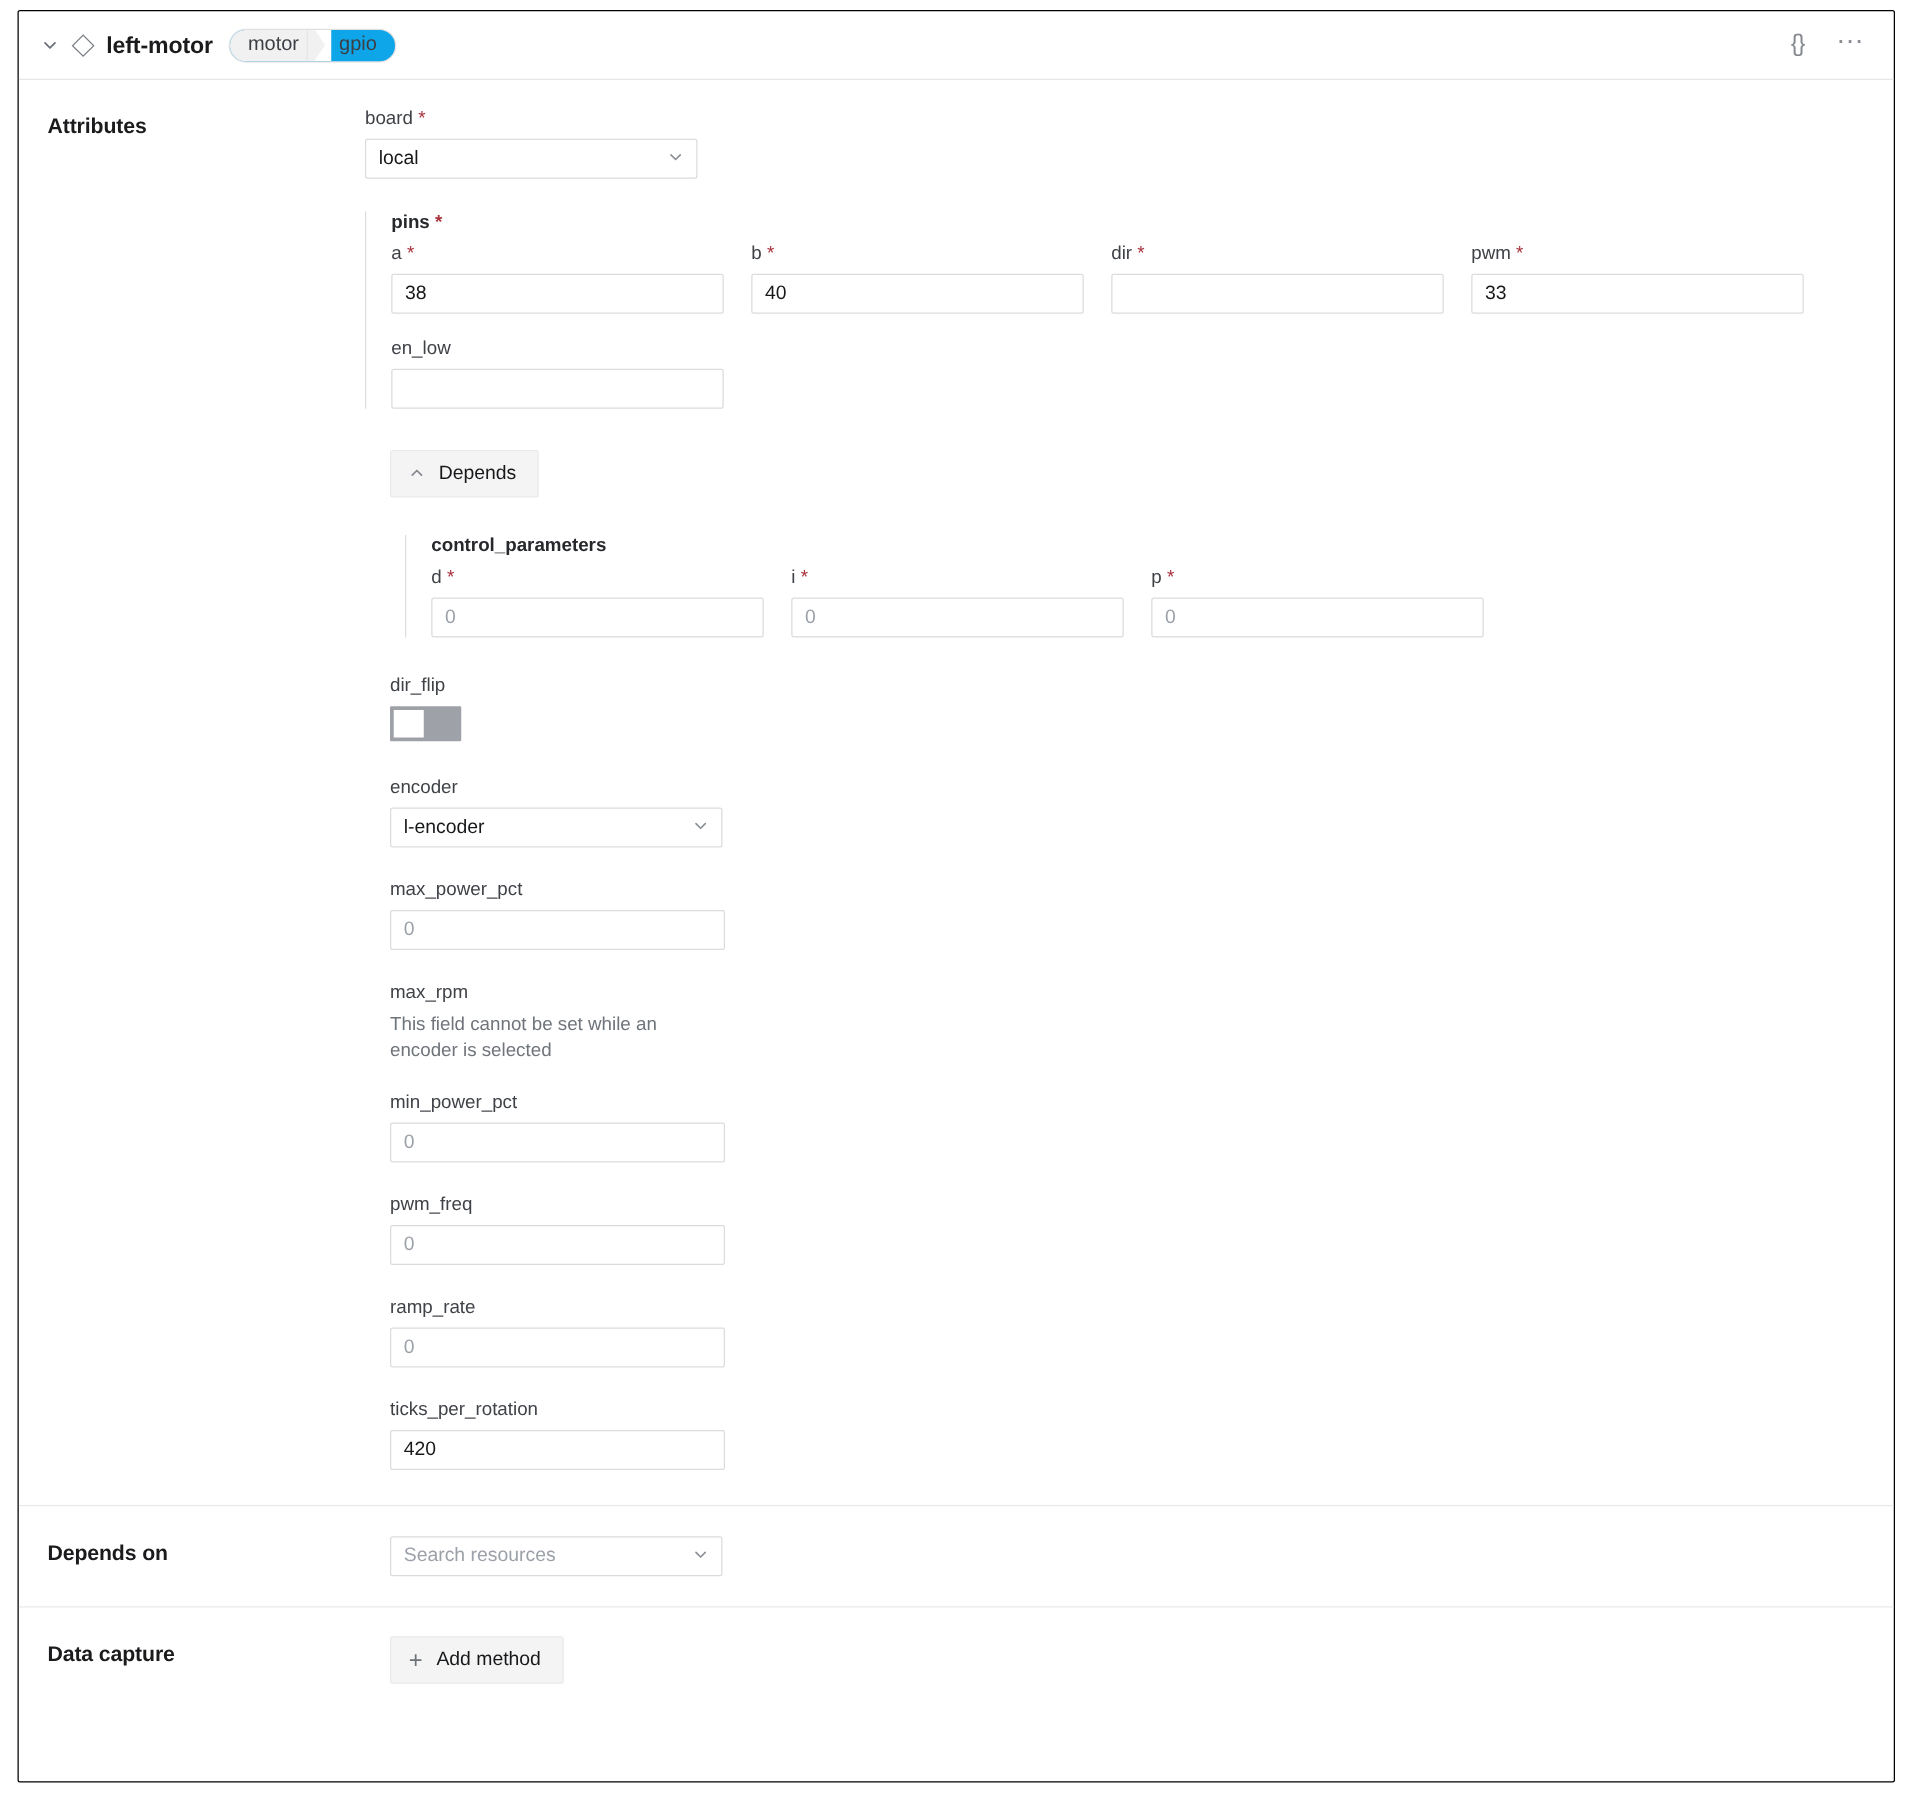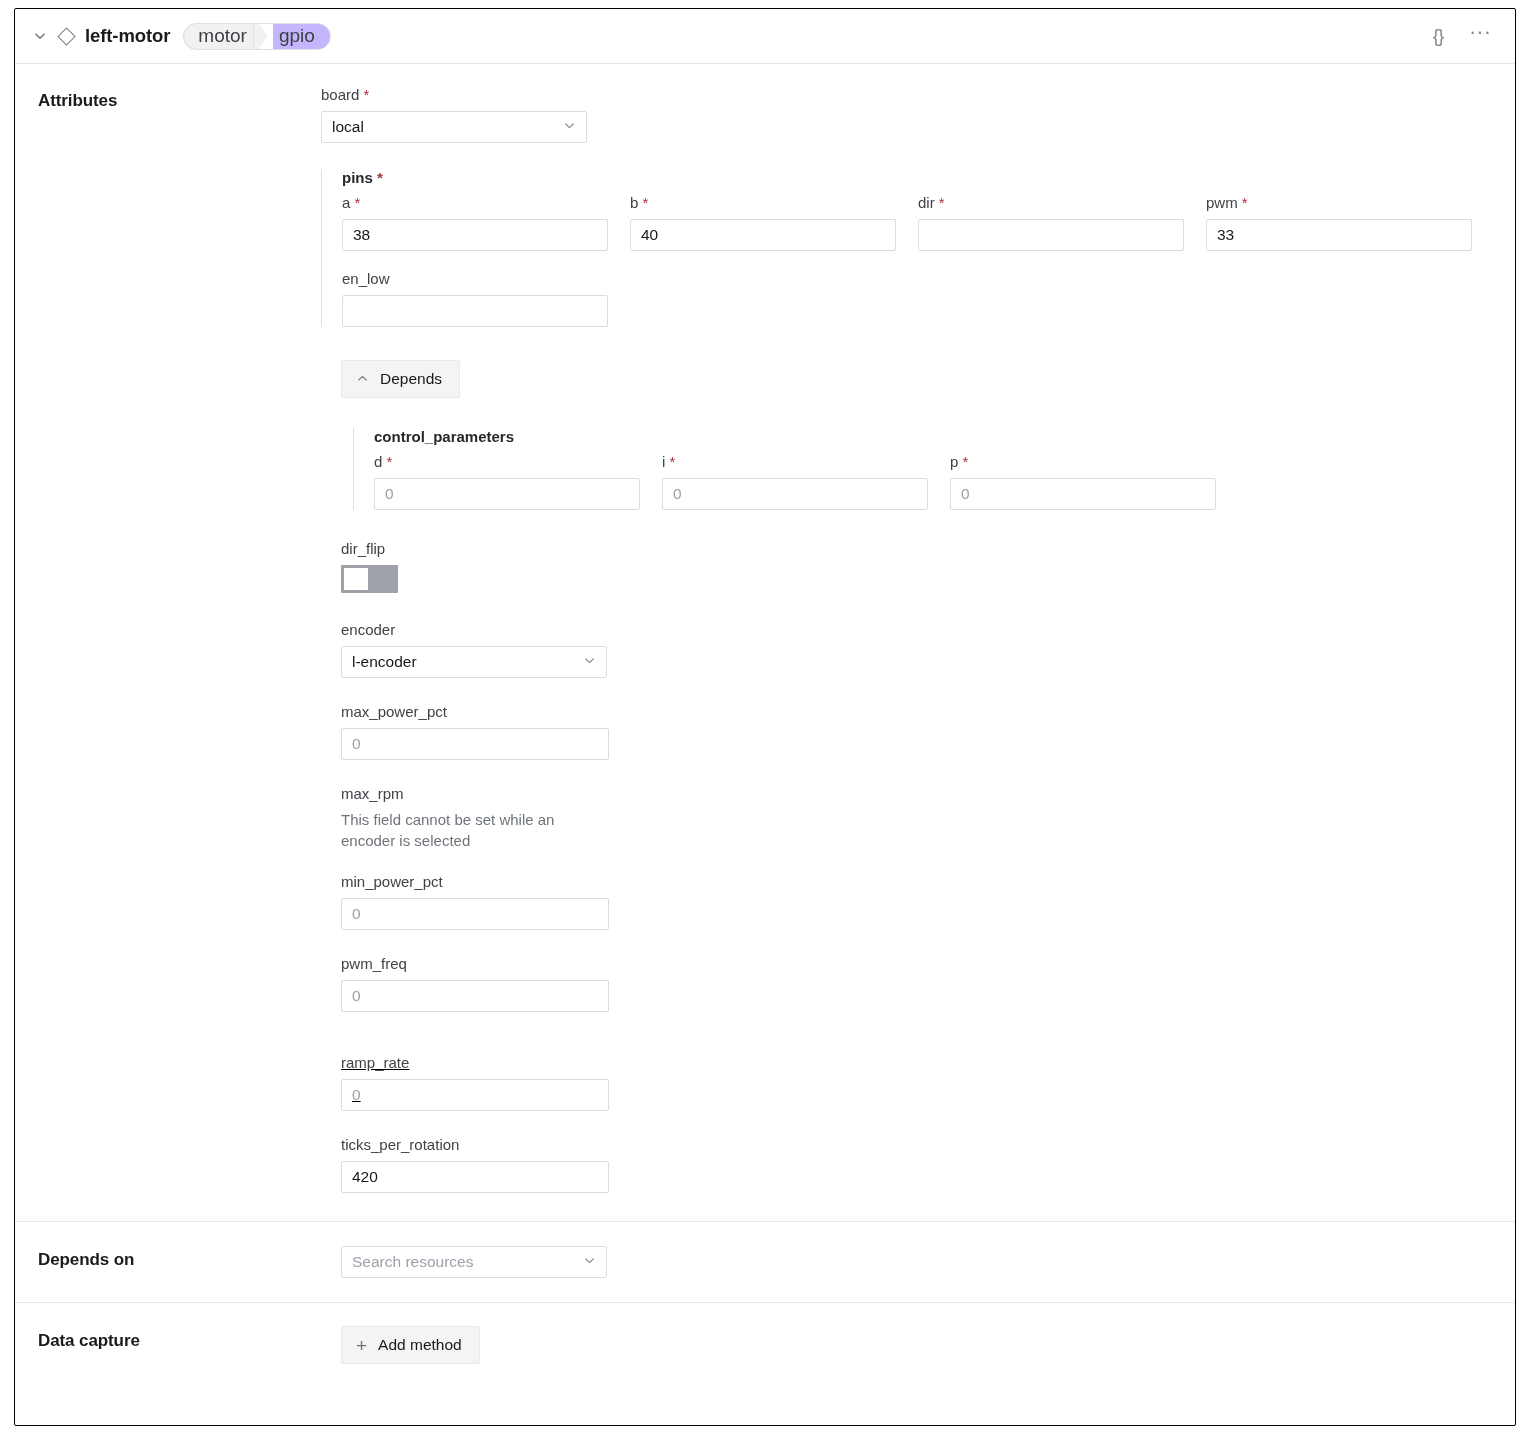--- a/index.html
+++ b/index.html
@@ -53,23 +53,23 @@
     margin-left: 4px;
     white-space: nowrap;
   }
   .pill {
     margin-left: 13px;
     height: 27px;
     display: flex;
     align-items: stretch;
     border: 1px solid #dfe0e2;
     border-radius: 14px;
-    background: #c4b5fd;
+    background: #0ea5e9;
     overflow: hidden;
-    font-size: 19px;
+    font-size: 16px;
     color: #3c3f44;
   }
   .pill-a {
     background: #f1f1f2;
     padding: 0 13px 0 14px;
     display: flex; align-items: center;
     position: relative;
   }
   .pill-sep {
     width: 13px;
@@ -102,21 +102,21 @@
   .hdr-ico {
     color: #85898f;
     display: flex; align-items: center; justify-content: center;
     flex: 0 0 auto;
   }
   .ico-json { font-size: 19px; width: 30px; height: 30px; letter-spacing: -1px; }
   .ico-dots { font-size: 22px; width: 34px; height: 30px; margin-left: 10px;
               padding-bottom: 9px; }
 
   
-  .row { display: flex; gap: 29px; }
+  .row { display: flex; }
   .row + .row { border-top: 1px solid #e9e9eb; }
   .row-label {
     width: 277px;
     flex: 0 0 277px;
     padding-left: 23px;
     padding-top: 27px;
     font-size: 17px;
     font-weight: bold;
     color: #1b1b1d;
     letter-spacing: -0.1px;
@@ -363,21 +363,21 @@
       <div style="margin-top:22px; padding-left:20px;">
         <label class="fl">min_power_pct</label>
         <div class="ctl ph w268">0</div>
       </div>
 
       <div style="margin-top:25px; padding-left:20px;">
         <label class="fl">pwm_freq</label>
         <div class="ctl ph w268">0</div>
       </div>
 
-      <div style="margin-top:42px; padding-left:20px;text-decoration:underline;">
+      <div style="margin-top:25px; padding-left:20px;">
         <label class="fl">ramp_rate</label>
         <div class="ctl ph w268">0</div>
       </div>
 
       <div style="margin-top:25px; padding-left:20px; padding-bottom:6px;">
         <label class="fl">ticks_per_rotation</label>
         <div class="ctl w268">420</div>
       </div>
 
     </div>

